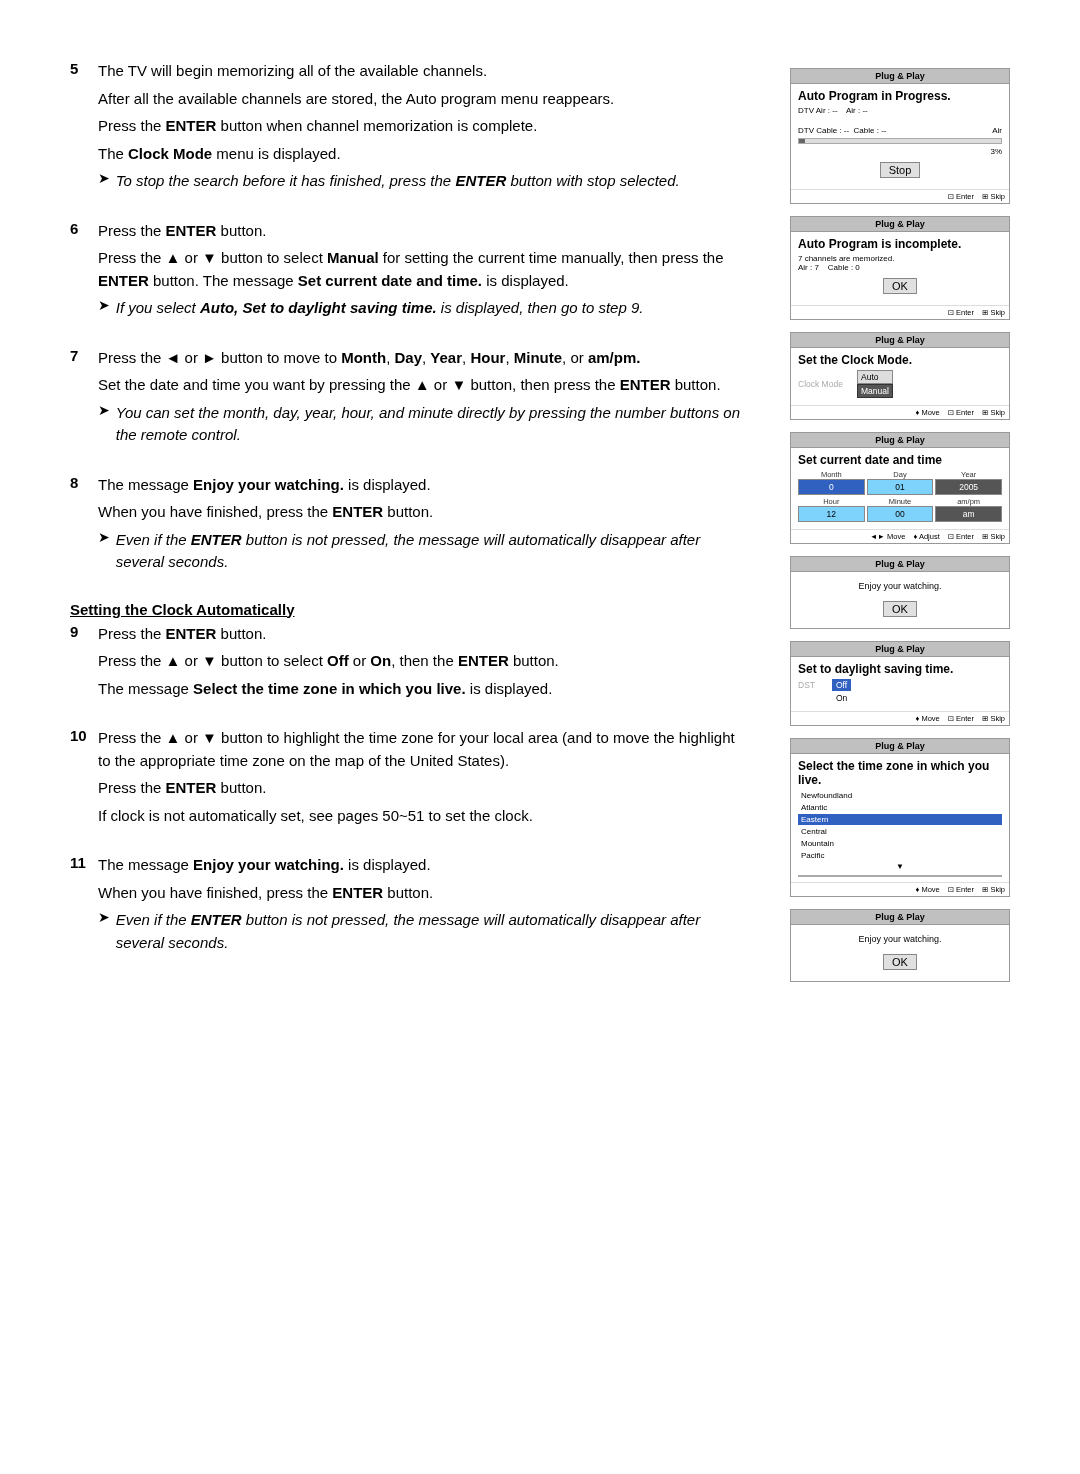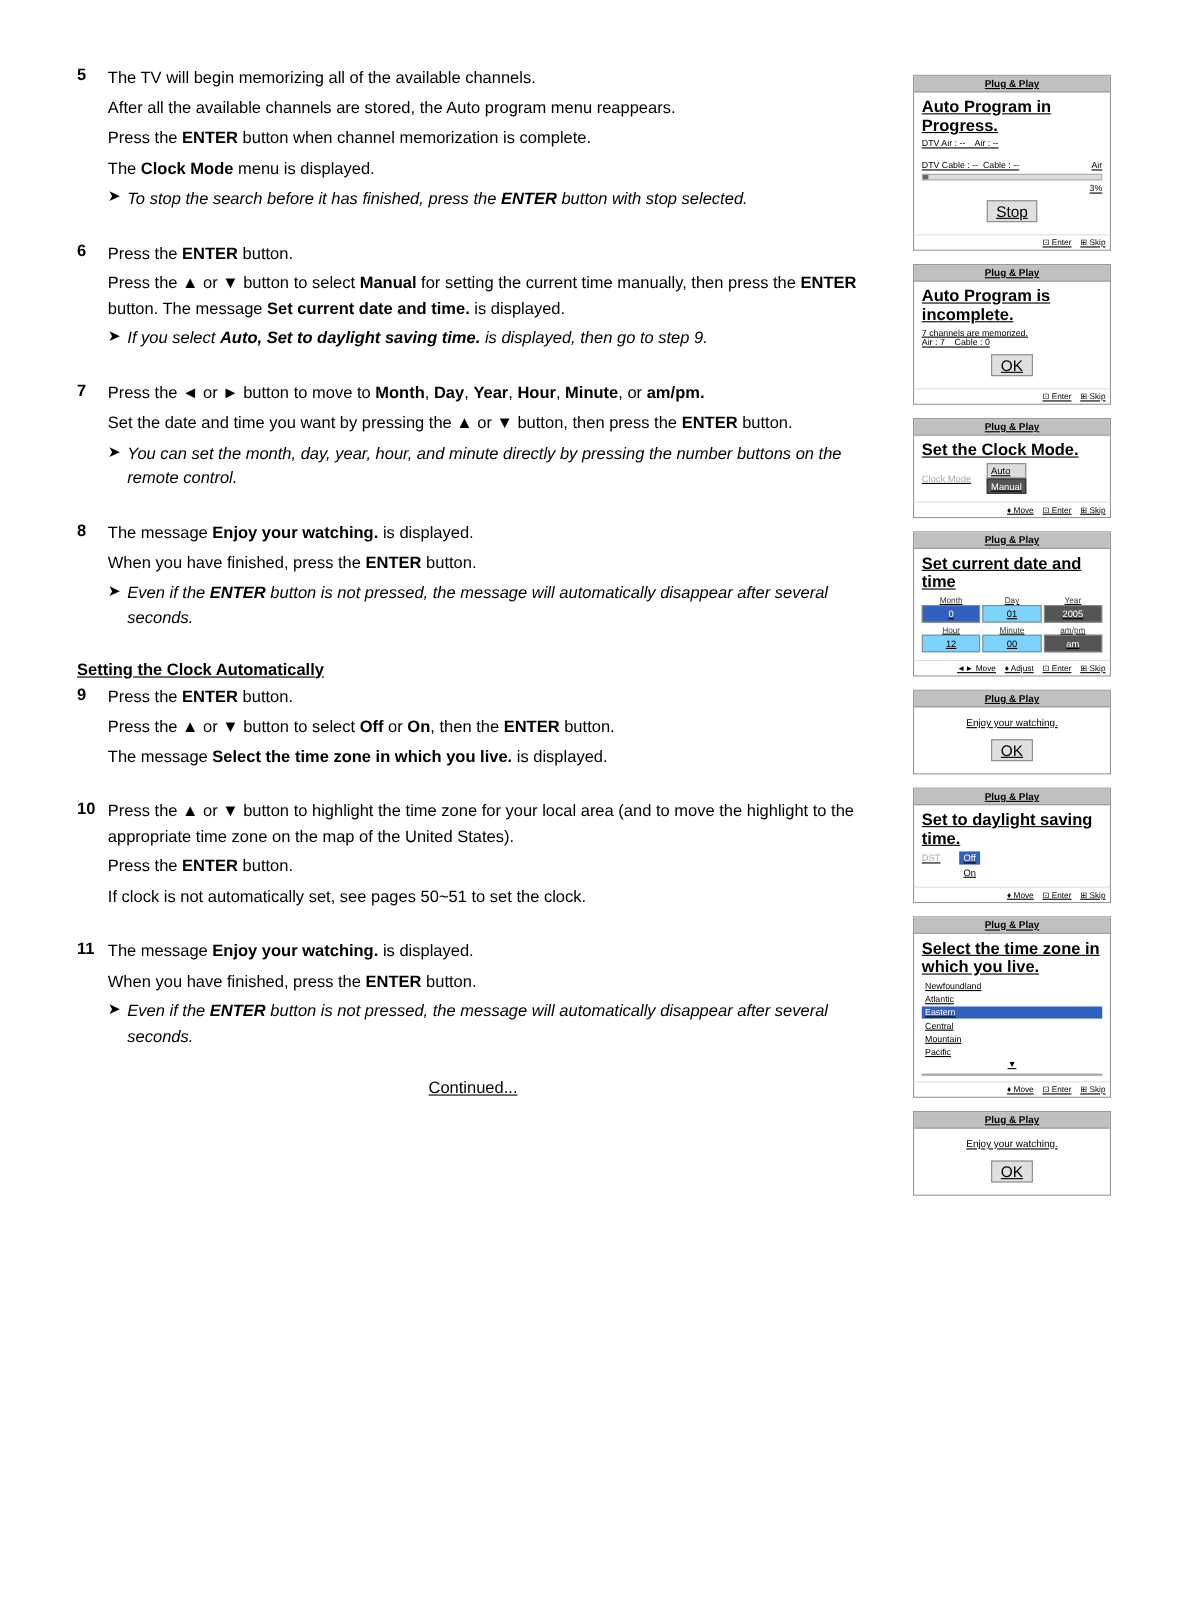--- a/index.html
+++ b/index.html
@@ -17,27 +17,26 @@
       display: flex;
       gap: 30px;
     }
 
     .left-column {
       flex: 1;
       padding-right: 10px;
     }
 
     .right-column {
-      width: 180px;
+      width: 220px;
       flex-shrink: 0;
       display: flex;
       flex-direction: column;
       gap: 12px;
       padding-top: 8px;
-      text-decoration: underline;
     }
 
     
     .step {
       margin-bottom: 22px;
       display: flex;
       gap: 8px;
     }
 
     .step-number {
@@ -87,21 +86,21 @@
       font-size: 9px;
       font-weight: bold;
       border-bottom: 1px solid #999;
     }
 
     .ui-panel-body {
       padding: 5px 7px;
     }
 
     .ui-panel-title {
-      font-size: 15px;
+      font-size: 12px;
       font-weight: bold;
       margin-bottom: 3px;
     }
 
     .ui-panel-progress-bar {
       height: 6px;
       background: #ddd;
       border: 1px solid #aaa;
       margin: 3px 0;
       position: relative;
@@ -116,21 +115,21 @@
     .ui-panel-progress-label {
       font-size: 8px;
       text-align: right;
     }
 
     .ui-panel-button {
       display: inline-block;
       background: #e0e0e0;
       border: 1px solid #888;
       padding: 1px 8px;
-      font-size: 14px;
+      font-size: 11px;
       margin: 3px auto;
     }
 
     .ui-panel-button-row {
       display: flex;
       justify-content: center;
       margin: 3px 0;
     }
 
     .ui-panel-footer {
@@ -410,21 +409,20 @@
       <div class="step-content">
         <p>The message <strong>Enjoy your watching.</strong> is displayed.</p>
         <p>When you have finished, press the <strong>ENTER</strong> button.</p>
         <div class="note">
           <span class="arrow-symbol">➤</span>
           <span class="note-text">Even if the <strong>ENTER</strong> button is not pressed, the message will automatically disappear after several seconds.</span>
         </div>
       </div>
     </div>
 
-    <div class="continued-text">Continued...</div>
 
 
   </div>
 
   <div class="right-column">
 
     <div class="ui-panel">
       <div class="ui-panel-header">Plug &amp; Play</div>
       <div class="ui-panel-body">
         <div class="ui-panel-title">Auto Program in Progress.</div>

